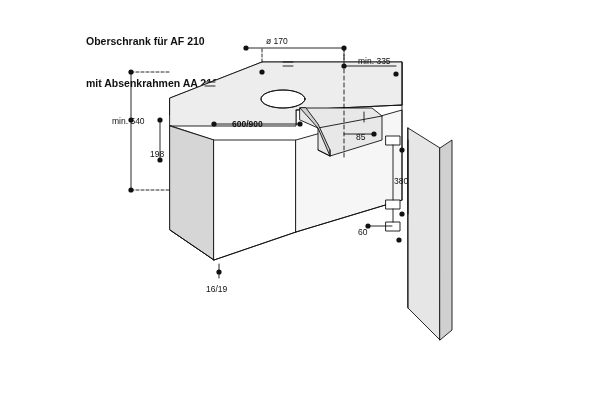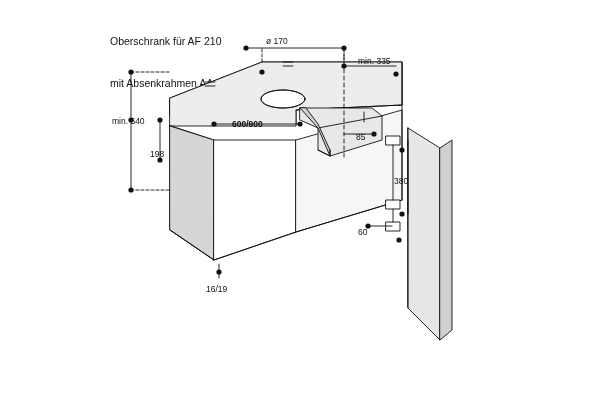--- a/index.html
+++ b/index.html
@@ -13,25 +13,24 @@
     height: 400px;
     background: #ffffff;
     font-family: "Liberation Sans", sans-serif;
     overflow: hidden;
   }
   #title {
     position: absolute;
     left: 86px;
     top: 6px;
     font-size: 10.5px;
-    font-weight: normal;
+    font-weight: bold;
     line-height: 14px;
     color: #111111;
     white-space: pre;
-    margin-left: 24px;
   }
   #title div { white-space: pre; }
   svg#drawing {
     position: absolute;
     left: 0;
     top: 0;
     width: 600px;
     height: 400px;
   }
   .lbl {

